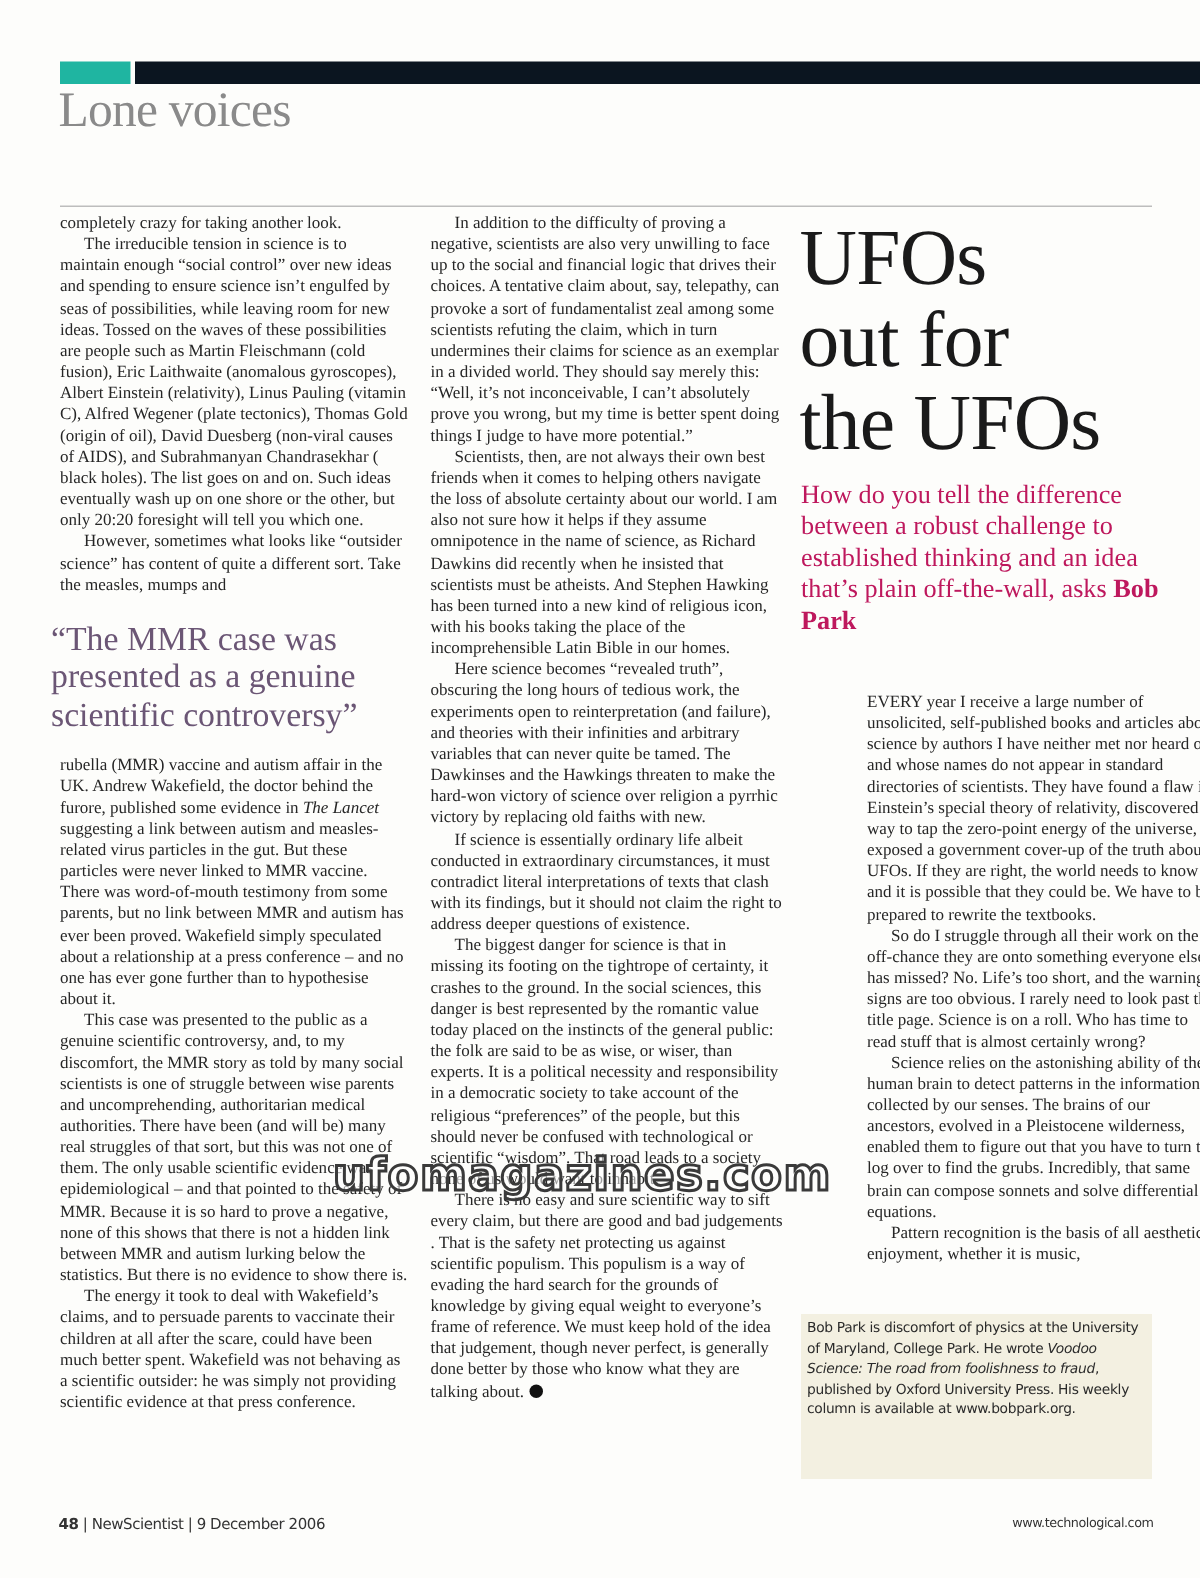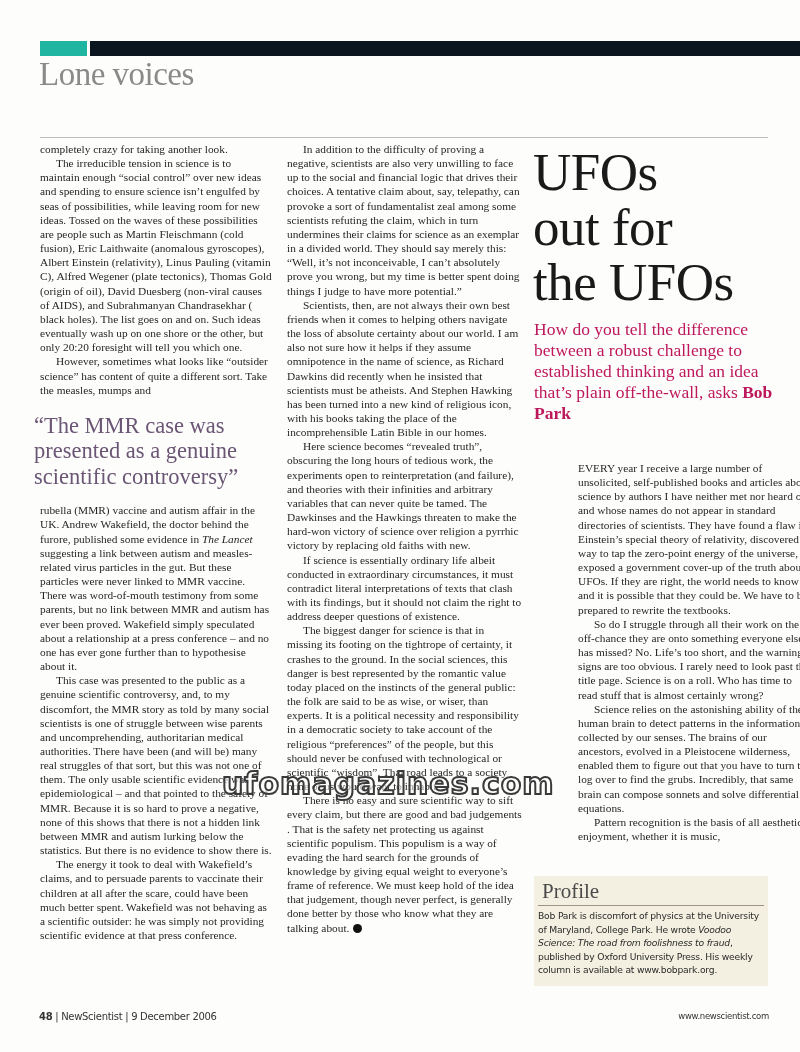--- a/index.html
+++ b/index.html
@@ -101,20 +101,19 @@
 <div class="standfirst"><span>How do you tell the difference between a robust challenge to established thinking and an idea that’s plain off-the-wall, asks </span><b>Bob Park</b></div>
 
 <div class="col col3 body3">
   <p class="noindent">EVERY year I receive a large number of unsolicited, self-published books and articles about science by authors I have neither met nor heard of, and whose names do not appear in standard directories of scientists. They have found a flaw in Einstein’s special theory of relativity, discovered a way to tap the zero-point energy of the universe, or exposed a government cover-up of the truth about UFOs. If they are right, the world needs to know – and it is possible that they could be. We have to be prepared to rewrite the textbooks.</p>
   <p>So do I struggle through all their work on the off-chance they are onto something everyone else has missed? No. Life’s too short, and the warning signs are too obvious. I rarely need to look past the title page. Science is on a roll. Who has time to read stuff that is almost certainly wrong?</p>
   <p>Science relies on the astonishing ability of the human brain to detect patterns in the information collected by our senses. The brains of our ancestors, evolved in a Pleistocene wilderness, enabled them to figure out that you have to turn the log over to find the grubs. Incredibly, that same brain can compose sonnets and solve differential equations.</p>
   <p>Pattern recognition is the basis of all aesthetic enjoyment, whether it is music,</p>
 </div>
 
 <div class="profile">
-  <div class="ptitle">Profile</div>
   <div class="pbody"><span>Bob Park is discomfort of physics at the University of Maryland, College Park. He wrote </span><i>Voodoo Science: The road from foolishness to fraud</i><span>, published by Oxford University Press. His weekly column is available at www.bobpark.org.</span></div>
 </div>
 
 <div class="watermark">ufomagazines.com</div>
 
 <div class="footer-left"><b>48</b><span> | NewScientist | 9 December 2006</span></div>
-<div class="footer-right">www.newscientist.com</div>
+<div class="footer-right">www.technological.com</div>
 
 </body></html>

